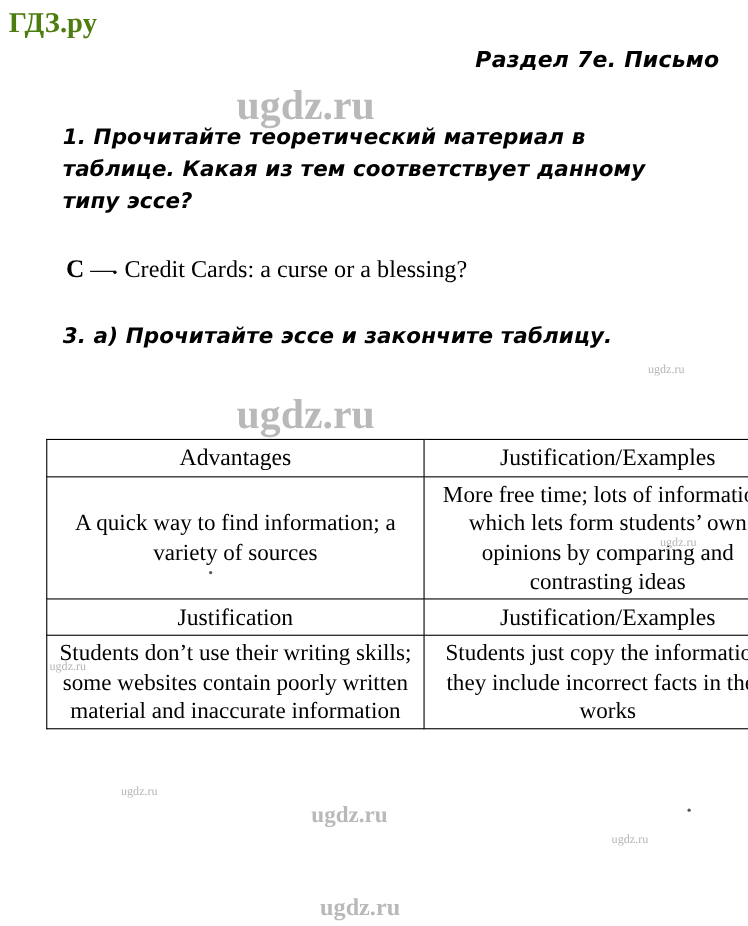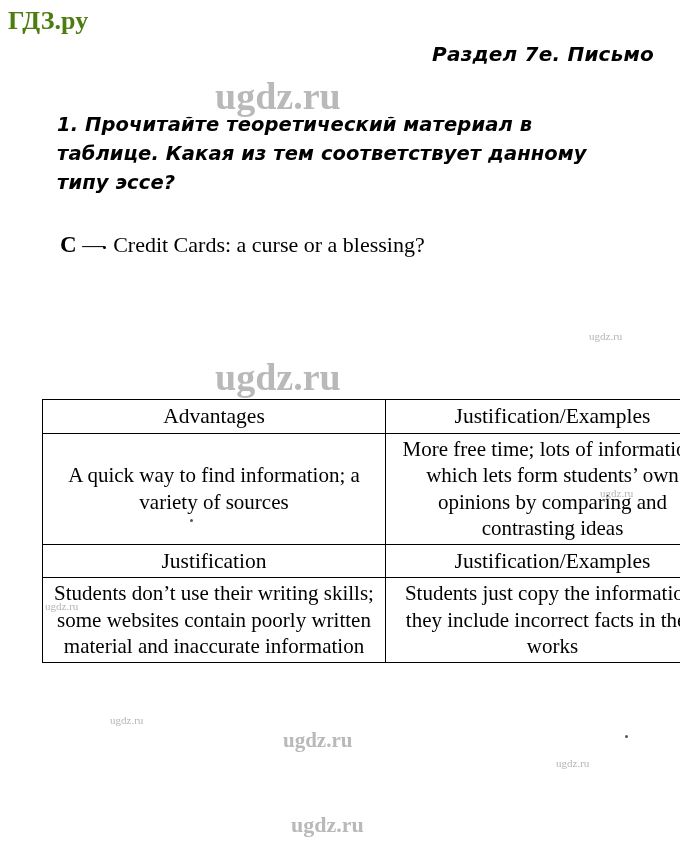--- a/index.html
+++ b/index.html
@@ -155,20 +155,21 @@
 
   <div class="task" id="task1">1. Прочитайте теоретический материал в таблице. Какая из тем соответствует данному типу эссе?</div>
 
   <div class="answer">
     <span class="letter">C</span>
     <span class="dash">—</span>
     <span class="dot"></span>
     <span>Credit Cards: a curse or a blessing?</span>
   </div>
 
+  <div class="task" id="task3">3. а) Прочитайте эссе и закончите таблицу.</div>
 
   <div class="wm wm-small wm-2">ugdz.ru</div>
   <div class="wm wm-big wm-3">ugdz.ru</div>
 
   <div class="tbl-wrap">
     <table class="essay">
       <tbody>
         <tr>
           <td class="hdr col-left">Advantages</td>
           <td class="hdr col-right">Justification/Examples</td>

